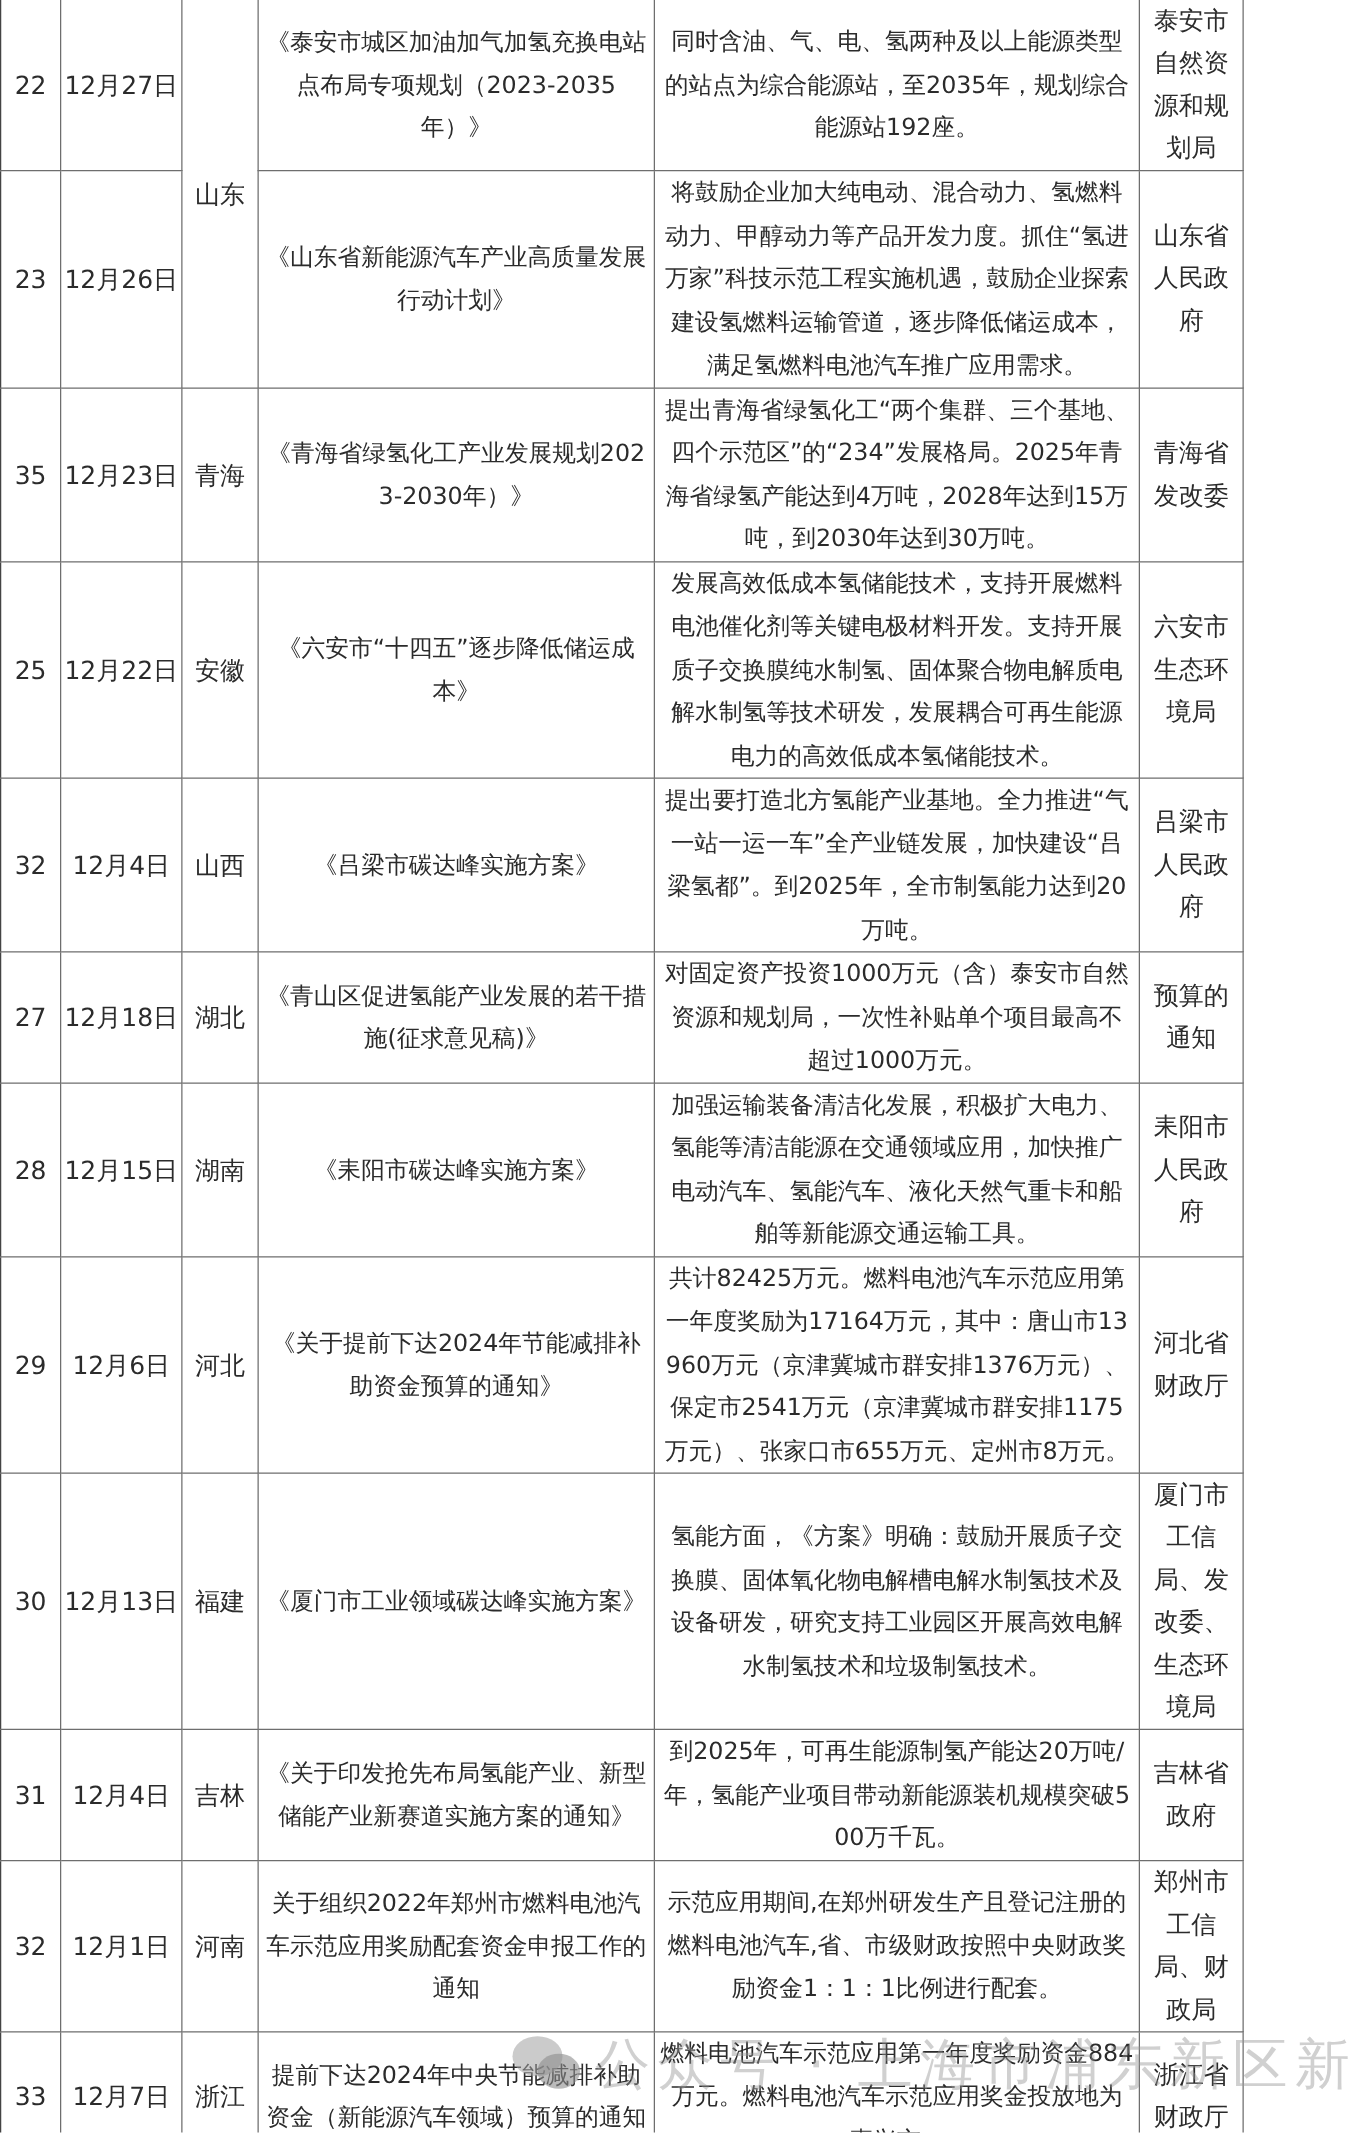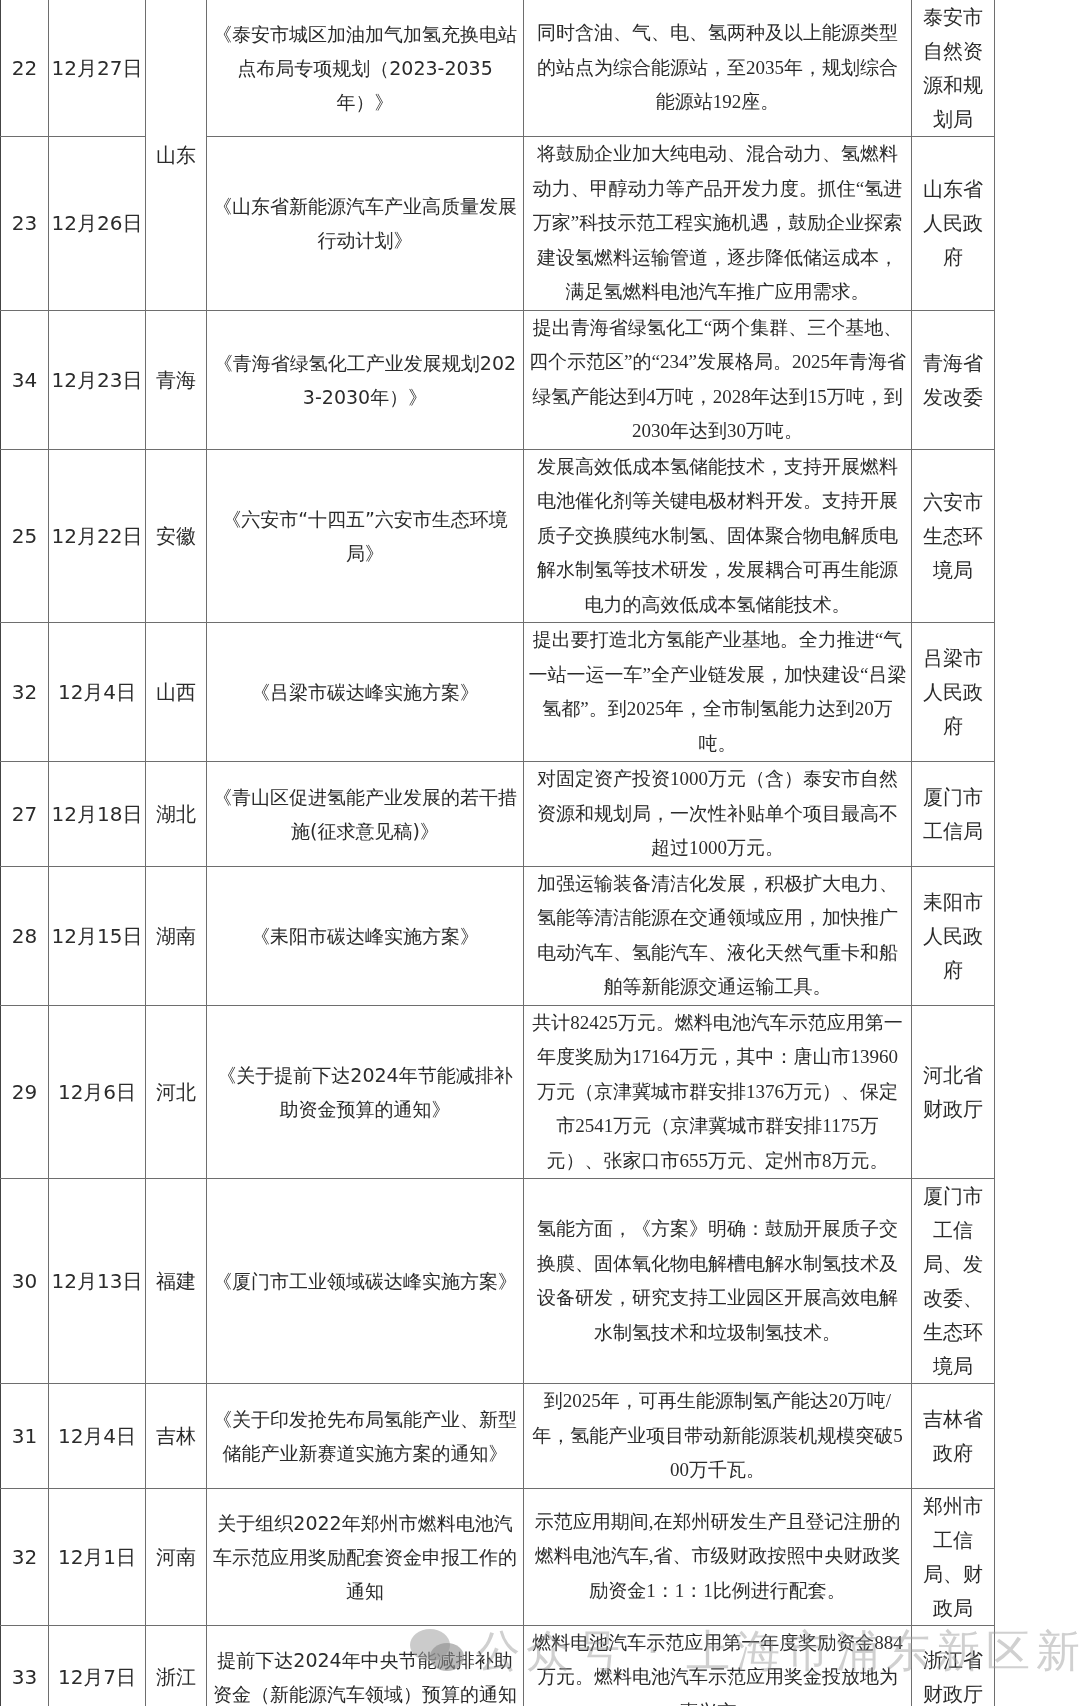--- a/index.html
+++ b/index.html
@@ -18,21 +18,21 @@
     vertical-align: middle;
     padding: 0 4px;
     font-size: 19px;
     line-height: 34px;
     word-break: break-all;
   }
   .policy-table td.c-no { font-size: 20px; padding: 0; }
   .policy-table td.c-date { font-size: 20px; padding: 0; }
   .policy-table td.c-prov { font-size: 20px; padding: 0; }
   .policy-table td.c-title { padding: 0 6px; margin-left: 48px; }
-  .policy-table td.c-content { padding: 0 4px; line-height: 34.5px; font-family: Liberation Serif, serif; }
+  .policy-table td.c-content { padding: 0 4px; line-height: 34.5px; }
   .policy-table td.c-issuer { padding: 0 4px; font-size: 20px; line-height: 34px; font-family: Liberation Serif, serif; }
   .policy-table tr:first-child td { border-top: none; }
   .policy-table td:first-child { border-left: 1.5px solid #444; }
   .watermark {
     position: absolute;
     left: 410px; top: 1622px;
     font-family: "DejaVu Sans", "Liberation Sans", sans-serif;
     font-size: 44px;
     color: rgba(150,150,150,0.45);
     letter-spacing: 6px;
@@ -68,50 +68,50 @@
       <td class="c-issuer">泰安市自然资源和规划局</td>
     </tr>
     <tr style="height:157px">
       <td class="c-no">23</td>
       <td class="c-date">12月26日</td>
       <td class="c-title">《山东省新能源汽车产业高质量发展行动计划》</td>
       <td class="c-content">将鼓励企业加大纯电动、混合动力、氢燃料动力、甲醇动力等产品开发力度。抓住“氢进万家”科技示范工程实施机遇，鼓励企业探索建设氢燃料运输管道，逐步降低储运成本，满足氢燃料电池汽车推广应用需求。</td>
       <td class="c-issuer">山东省人民政府</td>
     </tr>
     <tr style="height:124px">
-      <td class="c-no">34</td>
+      <td class="c-no">35</td>
       <td class="c-date">12月23日</td>
       <td class="c-prov">青海</td>
       <td class="c-title">《青海省绿氢化工产业发展规划2023-2030年）》</td>
       <td class="c-content">提出青海省绿氢化工“两个集群、三个基地、四个示范区”的“234”发展格局。2025年青海省绿氢产能达到4万吨，2028年达到15万吨，到2030年达到30万吨。</td>
       <td class="c-issuer">青海省发改委</td>
     </tr>
     <tr style="height:157px">
       <td class="c-no">25</td>
       <td class="c-date">12月22日</td>
       <td class="c-prov">安徽</td>
-      <td class="c-title">《六安市“十四五”六安市生态环境局》</td>
+      <td class="c-title">《六安市“十四五”逐步降低储运成本》</td>
       <td class="c-content">发展高效低成本氢储能技术，支持开展燃料电池催化剂等关键电极材料开发。支持开展质子交换膜纯水制氢、固体聚合物电解质电解水制氢等技术研发，发展耦合可再生能源电力的高效低成本氢储能技术。</td>
       <td class="c-issuer">六安市生态环境局</td>
     </tr>
     <tr style="height:124px">
       <td class="c-no">32</td>
       <td class="c-date">12月4日</td>
       <td class="c-prov">山西</td>
       <td class="c-title">《吕梁市碳达峰实施方案》</td>
       <td class="c-content">提出要打造北方氢能产业基地。全力推进“气一站一运一车”全产业链发展，加快建设“吕梁氢都”。到2025年，全市制氢能力达到20万吨。</td>
       <td class="c-issuer">吕梁市人民政府</td>
     </tr>
     <tr style="height:103px">
       <td class="c-no">27</td>
       <td class="c-date">12月18日</td>
       <td class="c-prov">湖北</td>
       <td class="c-title">《青山区促进氢能产业发展的若干措施(征求意见稿)》</td>
       <td class="c-content">对固定资产投资1000万元（含）泰安市自然资源和规划局，一次性补贴单个项目最高不超过1000万元。</td>
-      <td class="c-issuer">厦门市工信局</td>
+      <td class="c-issuer">预算的通知</td>
     </tr>
     <tr style="height:125px">
       <td class="c-no">28</td>
       <td class="c-date">12月15日</td>
       <td class="c-prov">湖南</td>
       <td class="c-title">《耒阳市碳达峰实施方案》</td>
       <td class="c-content">加强运输装备清洁化发展，积极扩大电力、氢能等清洁能源在交通领域应用，加快推广电动汽车、氢能汽车、液化天然气重卡和船舶等新能源交通运输工具。</td>
       <td class="c-issuer">耒阳市人民政府</td>
     </tr>
     <tr style="height:157px">

